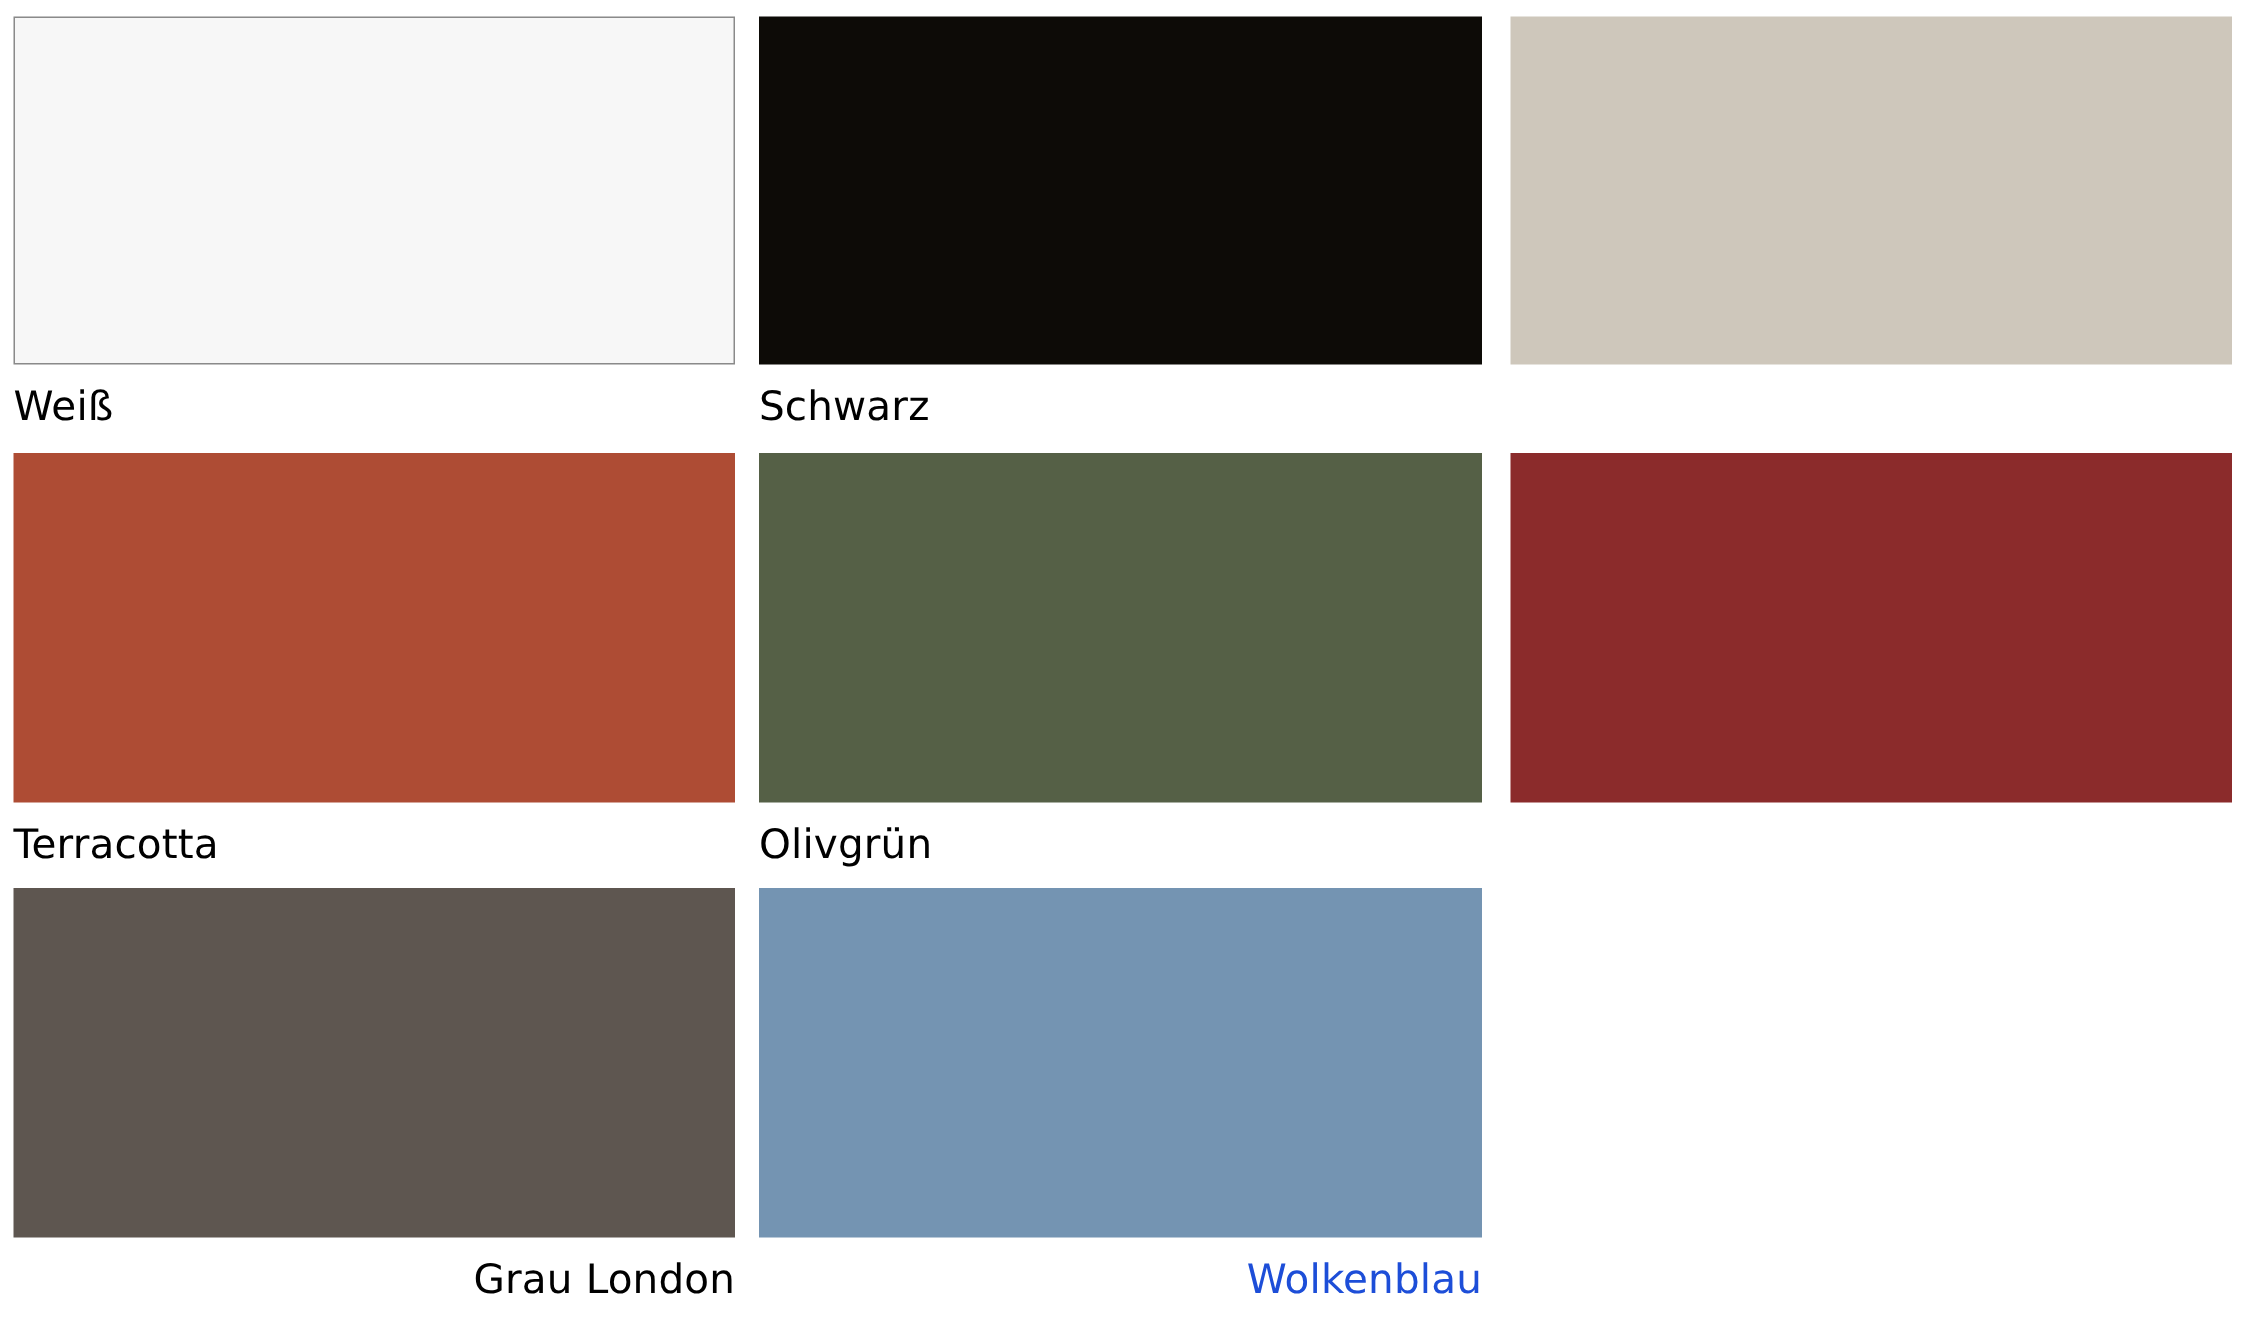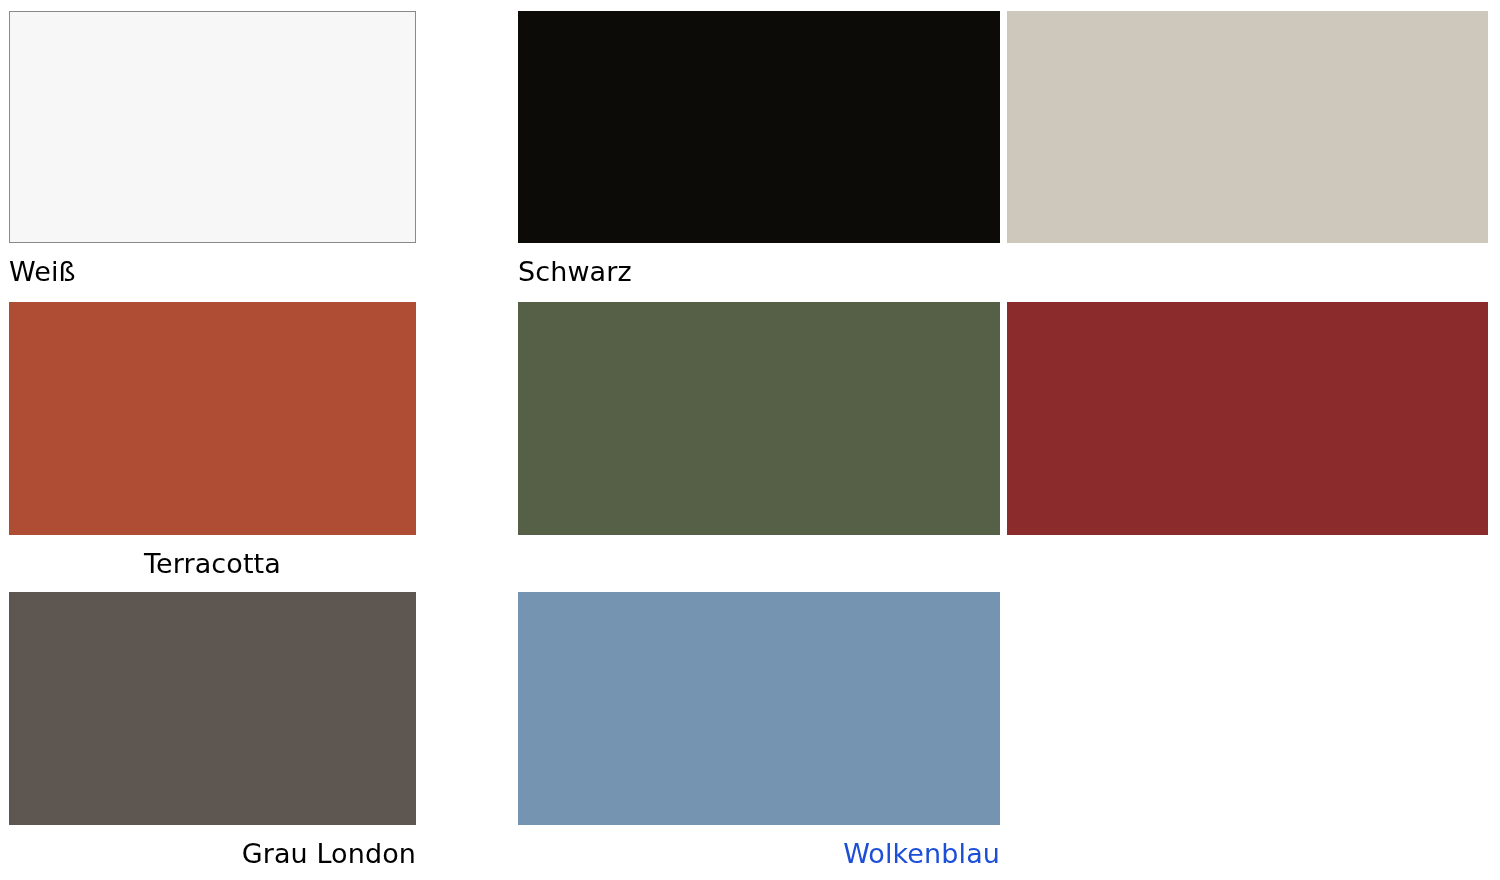--- a/index.html
+++ b/index.html
@@ -42,27 +42,27 @@
     display: block;
     color: #000000;
     font-size: 27px;
     line-height: 1;
     letter-spacing: 0.1px;
     white-space: nowrap;
     margin-top: 15px;
   }
 
   
-  .col-1 { left: 9px;    width: 407px; }
-  .col-2 { left: 518px;  width: 482px; }
+  .col-1 { left: 9px;    width: 481px; }
+  .col-2 { left: 506px;  width: 482px; }
   .col-3 { left: 1007px; width: 481px; }
 
   
   .row-1 { top: 11px; }
-  .row-2 { top: 302px; text-align: center; }
+  .row-2 { top: 302px; }
   .row-3 { top: 592px; text-align: right; }
 
   .row-1 .swatch-chip { height: 232px; }
   .row-2 .swatch-chip { height: 233px; }
   .row-3 .swatch-chip { height: 233px; }
 </style>
 </head>
 <body style="background: rgb(255, 255, 255);">
 
 <div id="palette-grid">
@@ -81,20 +81,21 @@
     <span class="swatch-chip" style="background-color: rgb(206, 199, 187);"></span>
   </div>
 
   <div class="swatch-cell row-2 col-1">
     <span class="swatch-chip" style="background-color: rgb(174, 76, 52);"></span>
     <span class="swatch-label" style="color: rgb(0, 0, 0);">Terracotta</span>
   </div>
 
   <div class="swatch-cell row-2 col-2">
     <span class="swatch-chip" style="background-color: rgb(85, 96, 70);"></span>
+    <span class="swatch-label" style="color: rgb(0, 0, 0);">Olivgrün</span>
   </div>
 
   <div class="swatch-cell row-2 col-3">
     <span class="swatch-chip" style="background-color: rgb(139, 43, 43);"></span>
   </div>
 
   <div class="swatch-cell row-3 col-1">
     <span class="swatch-chip" style="background-color: rgb(94, 86, 80);"></span>
     <span class="swatch-label" style="color: rgb(0, 0, 0);">Grau London</span>
   </div>

